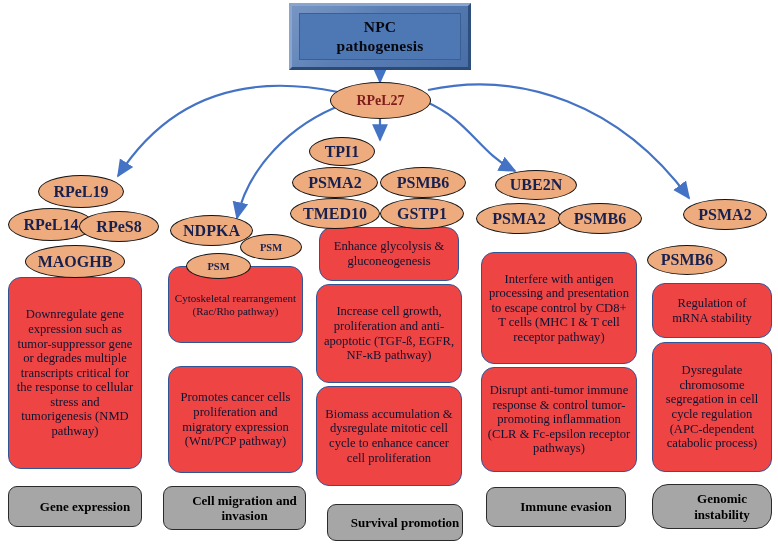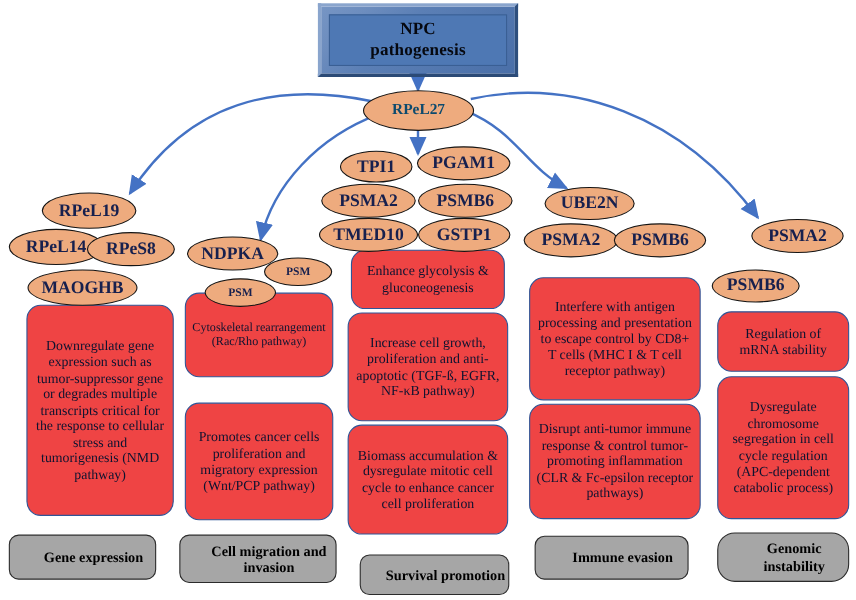--- a/index.html
+++ b/index.html
@@ -44,21 +44,21 @@
     background: #eeab7e;
     border: 1.6px solid #141414;
     border-radius: 50%;
     display: flex; align-items: center; justify-content: center;
     color: #17204e;
     font-weight: bold;
     text-align: center;
     z-index: 4;
     white-space: nowrap;
   }
-  .ellipse.hub { font-size: 14px; color: #0c4a6e; z-index: 5; }
+  .ellipse.hub { font-size: 14px; color: #7f1d1d; z-index: 5; }
   .ellipse.prot { font-size: 16px; }
   .ellipse.prot-sm { font-size: 10.5px; }
 
   
   .ybox {
     position: absolute;
     background: #ef4444;
     border: 1.8px solid #2f5597;
     border-radius: 13px;
     display: flex; align-items: center; justify-content: center;
@@ -118,38 +118,37 @@
       </div>
     </div>
   </div>
 
   <div class="ellipse hub" style="left:330px; top:82px; width:101px; height:37px;">RPeL27</div>
 
   <div class="ellipse prot" style="left:38px; top:175px; width:86px; height:33px;">RPeL19</div>
   <div class="ellipse prot" style="left:8px; top:208px; width:86px; height:33px;">RPeL14</div>
   <div class="ellipse prot" style="left:79px; top:211px; width:80px; height:31px;">RPeS8</div>
   <div class="ellipse prot" style="left:25px; top:245px; width:100px; height:33px;">MAOGHB</div>
-  <div class="ybox" style="left:24px; top:277px; width:134px; height:192px; font-size:12.6px;">
+  <div class="ybox" style="left:8px; top:277px; width:134px; height:192px; font-size:12.6px;">
     <span>Downregulate gene expression such as tumor-suppressor gene or degrades multiple transcripts critical for the response to cellular stress and tumorigenesis (NMD pathway)</span>
   </div>
   <div class="gbox" style="left:8px; top:486px; width:134px; height:41px; font-size:13px;">Gene expression</div>
 
   <div class="ellipse prot" style="left:170px; top:215px; width:83px; height:31px;">NDPKA</div>
   <div class="ellipse prot-sm" style="left:240px; top:234px; width:62px; height:26px;">PSM</div>
   <div class="ellipse prot-sm" style="left:186px; top:253px; width:65px; height:26px;">PSM</div>
   <div class="ybox" style="left:168px; top:266px; width:135px; height:77px; font-size:11px;">
     <span>Cytoskeletal rearrangement (Rac/Rho pathway)</span>
   </div>
   <div class="ybox" style="left:168px; top:366px; width:135px; height:107px; font-size:12.6px;">
     <span>Promotes cancer cells proliferation and migratory expression (Wnt/PCP pathway)</span>
   </div>
   <div class="gbox" style="left:163px; top:486px; width:143px; height:44px; font-size:13px;">Cell migration and invasion</div>
 
   <div class="ellipse prot" style="left:309px; top:137px; width:66px; height:29px;">TPI1</div>
-  <div class="ellipse prot" style="left:379px; top:133px; width:85px; height:31px;">PGAM1</div>
   <div class="ellipse prot" style="left:292px; top:167px; width:86px; height:31px;">PSMA2</div>
   <div class="ellipse prot" style="left:380px; top:167px; width:86px; height:31px;">PSMB6</div>
   <div class="ellipse prot" style="left:290px; top:198px; width:90px; height:31px;">TMED10</div>
   <div class="ellipse prot" style="left:380px; top:198px; width:84px; height:31px;">GSTP1</div>
   <div class="ybox" style="left:319px; top:227px; width:140px; height:54px; font-size:12.6px;">
     <span>Enhance glycolysis &amp; gluconeogenesis</span>
   </div>
   <div class="ybox" style="left:316px; top:284px; width:146px; height:99px; font-size:12.6px;">
     <span>Increase cell growth, proliferation and anti-apoptotic (TGF-ß, EGFR, NF-κB pathway)</span>
   </div>

